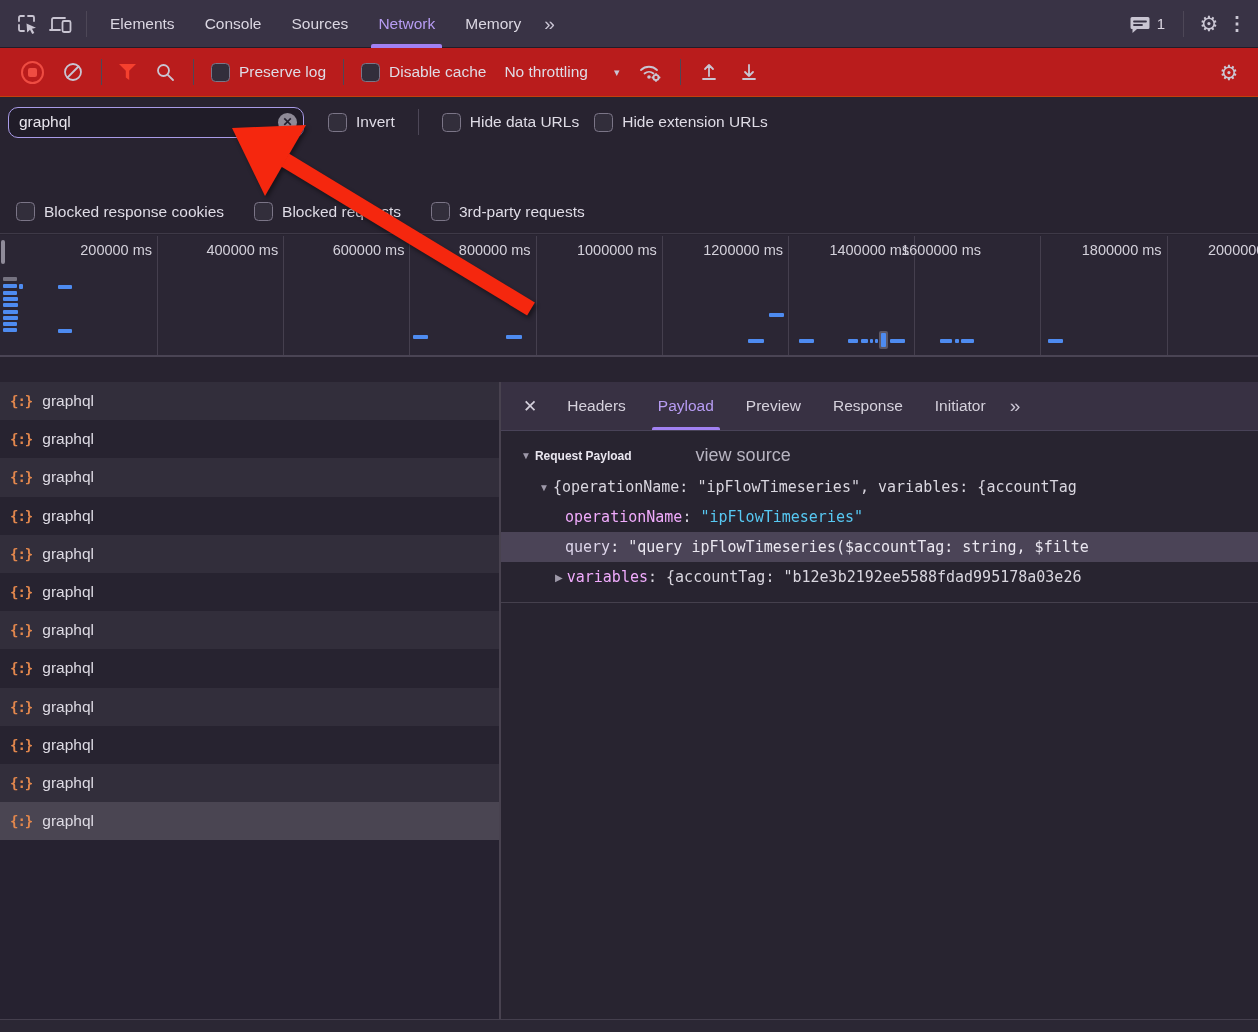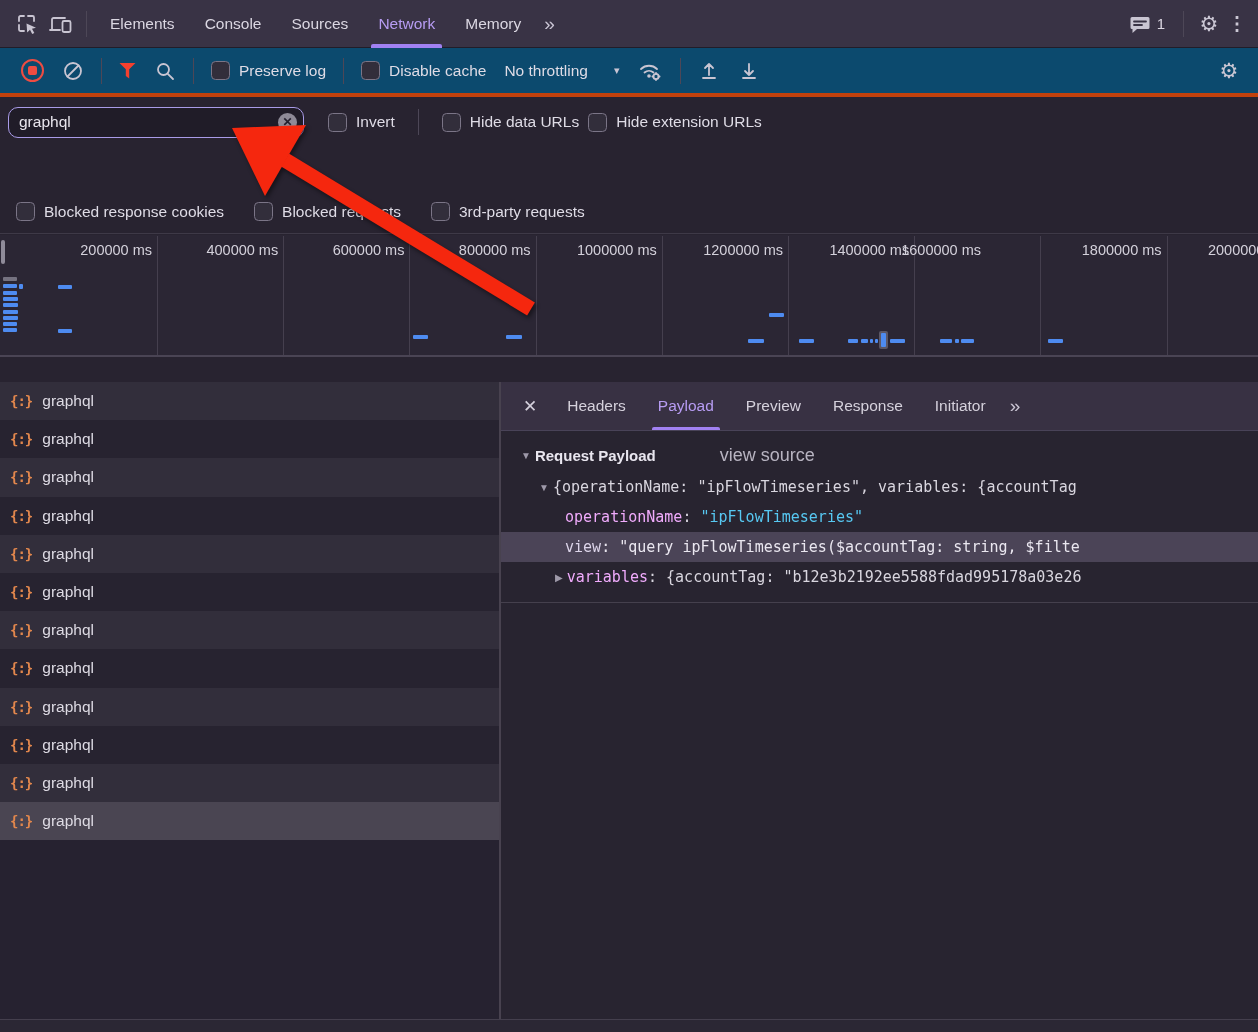--- a/index.html
+++ b/index.html
@@ -12,21 +12,21 @@
   .vsep{width:1px;height:26px;background:#4d4757;margin:0 8px;flex:none;}
   .tab{position:relative;height:48px;display:flex;align-items:center;padding:0 15px;font-size:15.5px;color:#dbd7e2;flex:none;}
   .tab.active{color:#b79cf3;}
   .tab.active::after{content:"";position:absolute;left:8px;right:8px;bottom:0;height:3.5px;background:#a181f2;border-radius:2px 2px 0 0;}
   .chev{font-size:19px;color:#cac5d4;padding:0 8px;letter-spacing:-2px;}
   .grow{flex:1;}
   .badge-num{font-size:15px;color:#dbd7e2;margin:0 10px 0 4px;}
   .gear-glyph{font-size:21px;color:#cbc7d4;line-height:1;}
   .kebab{font-size:19px;color:#cbc7d4;font-weight:bold;padding:0 6px;}
   
-  #nettools{top:48px;height:49px;background:#0c4a6e;display:flex;align-items:center;padding:0 12px;border-bottom:4px solid #c2410c;}
+  #nettools{top:48px;height:49px;background:#b91c1c;display:flex;align-items:center;padding:0 12px;border-bottom:1px solid #c2410c;}
   .rec{width:19px;height:19px;border:2.5px solid #ee4c42;border-radius:50%;display:flex;align-items:center;justify-content:center;flex:none;}
   .rec i{width:9px;height:9px;background:#ee4c42;border-radius:2px;}
   .tool{margin:0 9px;display:flex;align-items:center;flex:none;}
   .funnel{width:17px;height:16px;background:#f5402e;clip-path:polygon(0 0,100% 0,60% 42%,60% 100%,40% 85%,40% 42%);}
   .cb{width:17px;height:17px;border:1.5px solid #7b7587;background:#322e3b;border-radius:4.5px;flex:none;margin-right:9px;}
   .cb-lab{font-size:15.5px;color:#dfdce6;white-space:nowrap;}
   .ddl{font-size:15.5px;color:#dfdce6;display:flex;align-items:center;}
   .ddl .caret{margin-left:26px;font-size:11px;color:#cac5d4;}
   
   #filterrow{top:97px;height:50px;display:flex;align-items:center;padding:0 8px;}
@@ -63,21 +63,21 @@
   
   #rightpanel{position:absolute;top:382px;left:501px;right:0;bottom:0;background:#282430;overflow:hidden;}
   #dtabs{height:48px;background:#383143;border-bottom:1px solid #494358;display:flex;align-items:center;padding:0 8px;}
   .close-x{font-size:17px;color:#d3cfdb;padding:0 14px;}
   .dtab{position:relative;height:48px;display:flex;align-items:center;padding:0 16px;font-size:15.5px;color:#d5d1dc;flex:none;}
   .dtab.active{color:#b79cf3;}
   .dtab.active::after{content:"";position:absolute;left:10px;right:10px;bottom:0;height:3.5px;background:#a181f2;border-radius:2px 2px 0 0;}
   #payload{position:relative;font-size:15px;}
   .pl-section{display:flex;align-items:center;padding:14px 0 6px 20px;}
   .tri{font-size:10px;color:#9e99a9;margin-right:4px;flex:none;}
-  .pl-title{font-size:15px;font-weight:bold;color:#e9e6ef;}
+  .pl-title{font-size:12px;font-weight:bold;color:#e9e6ef;}
   .pl-vs{font-size:18px;color:#b8b4c1;margin-left:64px;}
   .mono, .mono span{font-family:"DejaVu Sans Mono",monospace;font-size:15px;white-space:pre;}
   .pl-line{height:30px;display:flex;align-items:center;overflow:hidden;white-space:nowrap;}
   .pl-line .plain{color:#d9d6df;}
   .pl-line .bright{color:#eae7f0;}
   .pl-line .key{color:#f0abfc;}
   .pl-line .keylite{color:#ddd5ea;}
   .pl-line .str{color:#57c8f2;}
   .pl-line.hl{background:#4b4457;}
   .ind-root{padding-left:38px;}
@@ -205,21 +205,21 @@
     </div>
     <div class="tool" style="margin-left:24px;">
       <span class="cb"></span>
         <span class="cb-lab">Invert</span>
     </div>
     <div class="vsep" style="margin:0 14px;"></div>
     <div class="tool">
       <span class="cb"></span>
         <span class="cb-lab">Hide data URLs</span>
     </div>
-    <div class="tool" style="margin-left:0;justify-content:flex-end;">
+    <div class="tool" style="margin-left:6px;justify-content:flex-end;">
       <span class="cb"></span>
         <span class="cb-lab">Hide extension URLs</span>
     </div>
   </div>
 
 
   <div class="band" id="cbrow">
       <div class="item">
         <span class="cb"></span>
         <span class="cb-lab">Blocked response cookies</span>
@@ -355,21 +355,21 @@
         <span class="pl-vs">view source</span>
       </div>
       <div class="pl-line ind-root">
         <span class="tri">▼</span>
         <span class="mono"><span class="plain">{operationName: "ipFlowTimeseries", variables: {accountTag</span></span>
       </div>
       <div class="pl-line ind-2">
         <span class="mono"><span class="key">operationName</span><span class="plain">: </span><span class="str">"ipFlowTimeseries"</span></span>
       </div>
       <div class="pl-line ind-2 hl">
-        <span class="mono"><span class="keylite">view</span><span class="bright">: </span><span class="bright">"query ipFlowTimeseries($accountTag: string, $filte</span></span>
+        <span class="mono"><span class="keylite">query</span><span class="bright">: </span><span class="bright">"query ipFlowTimeseries($accountTag: string, $filte</span></span>
       </div>
       <div class="pl-line ind-1b">
         <span class="tri">▶</span>
         <span class="mono"><span class="key">variables</span><span class="plain">: </span><span class="plain">{accountTag: "b12e3b2192ee5588fdad995178a03e26</span></span>
       </div>
       <div class="pl-divider"></div>
     </div>
   </div>
 
   <div id="bottomstrip"></div>

